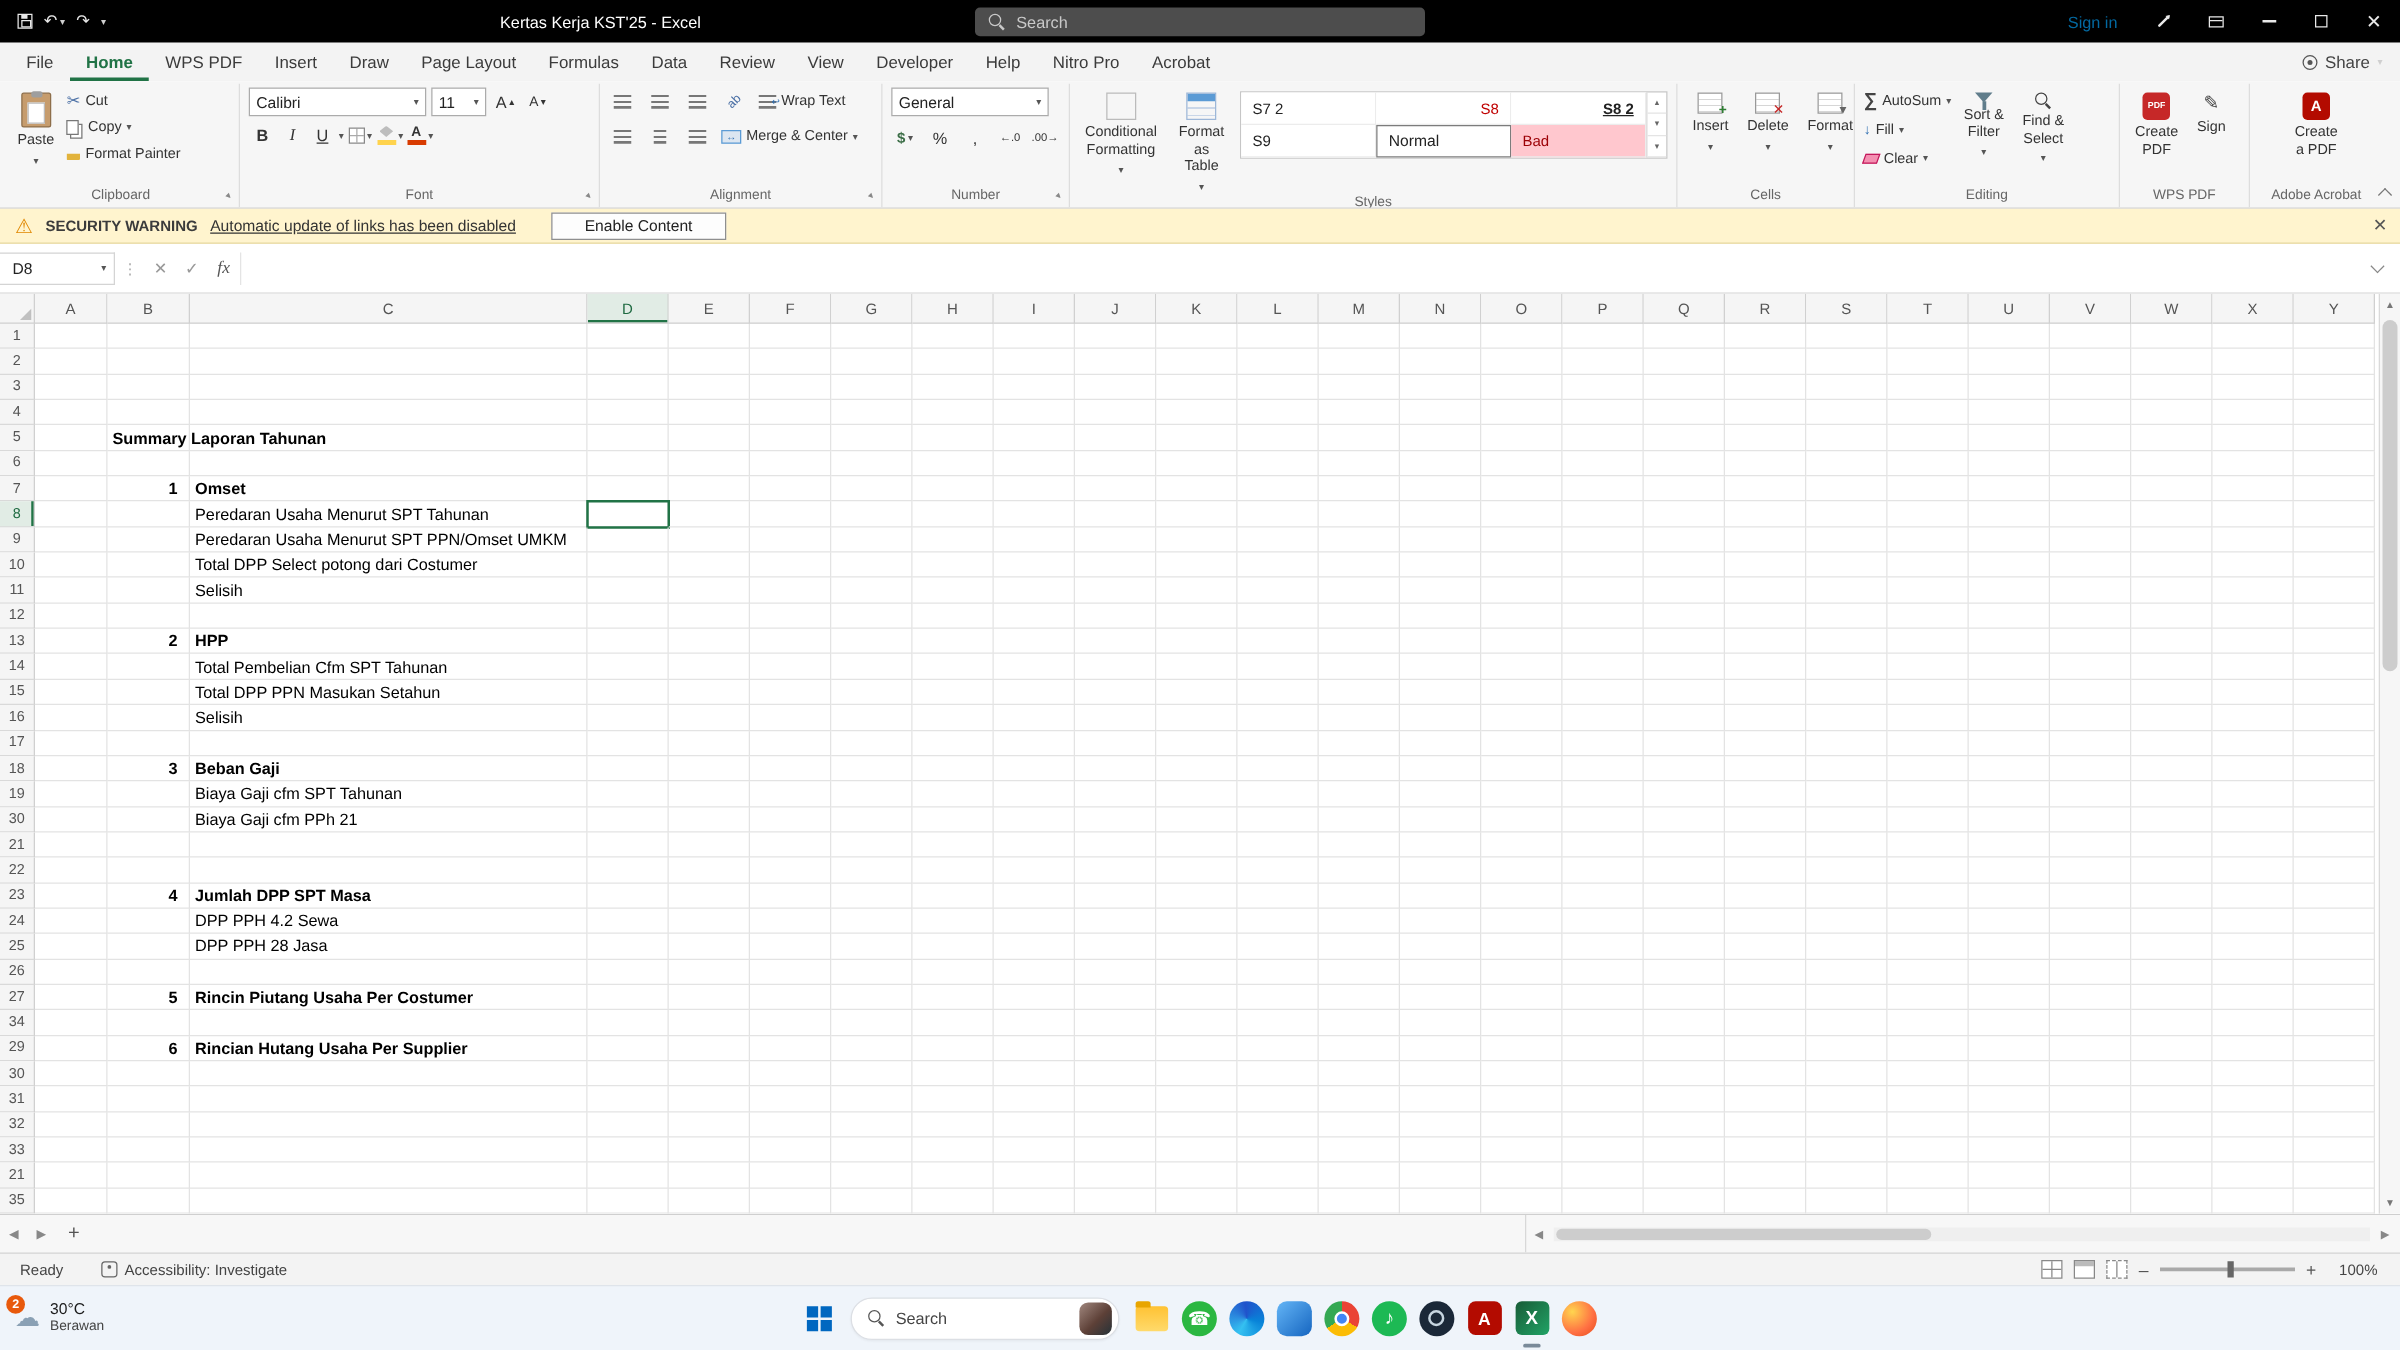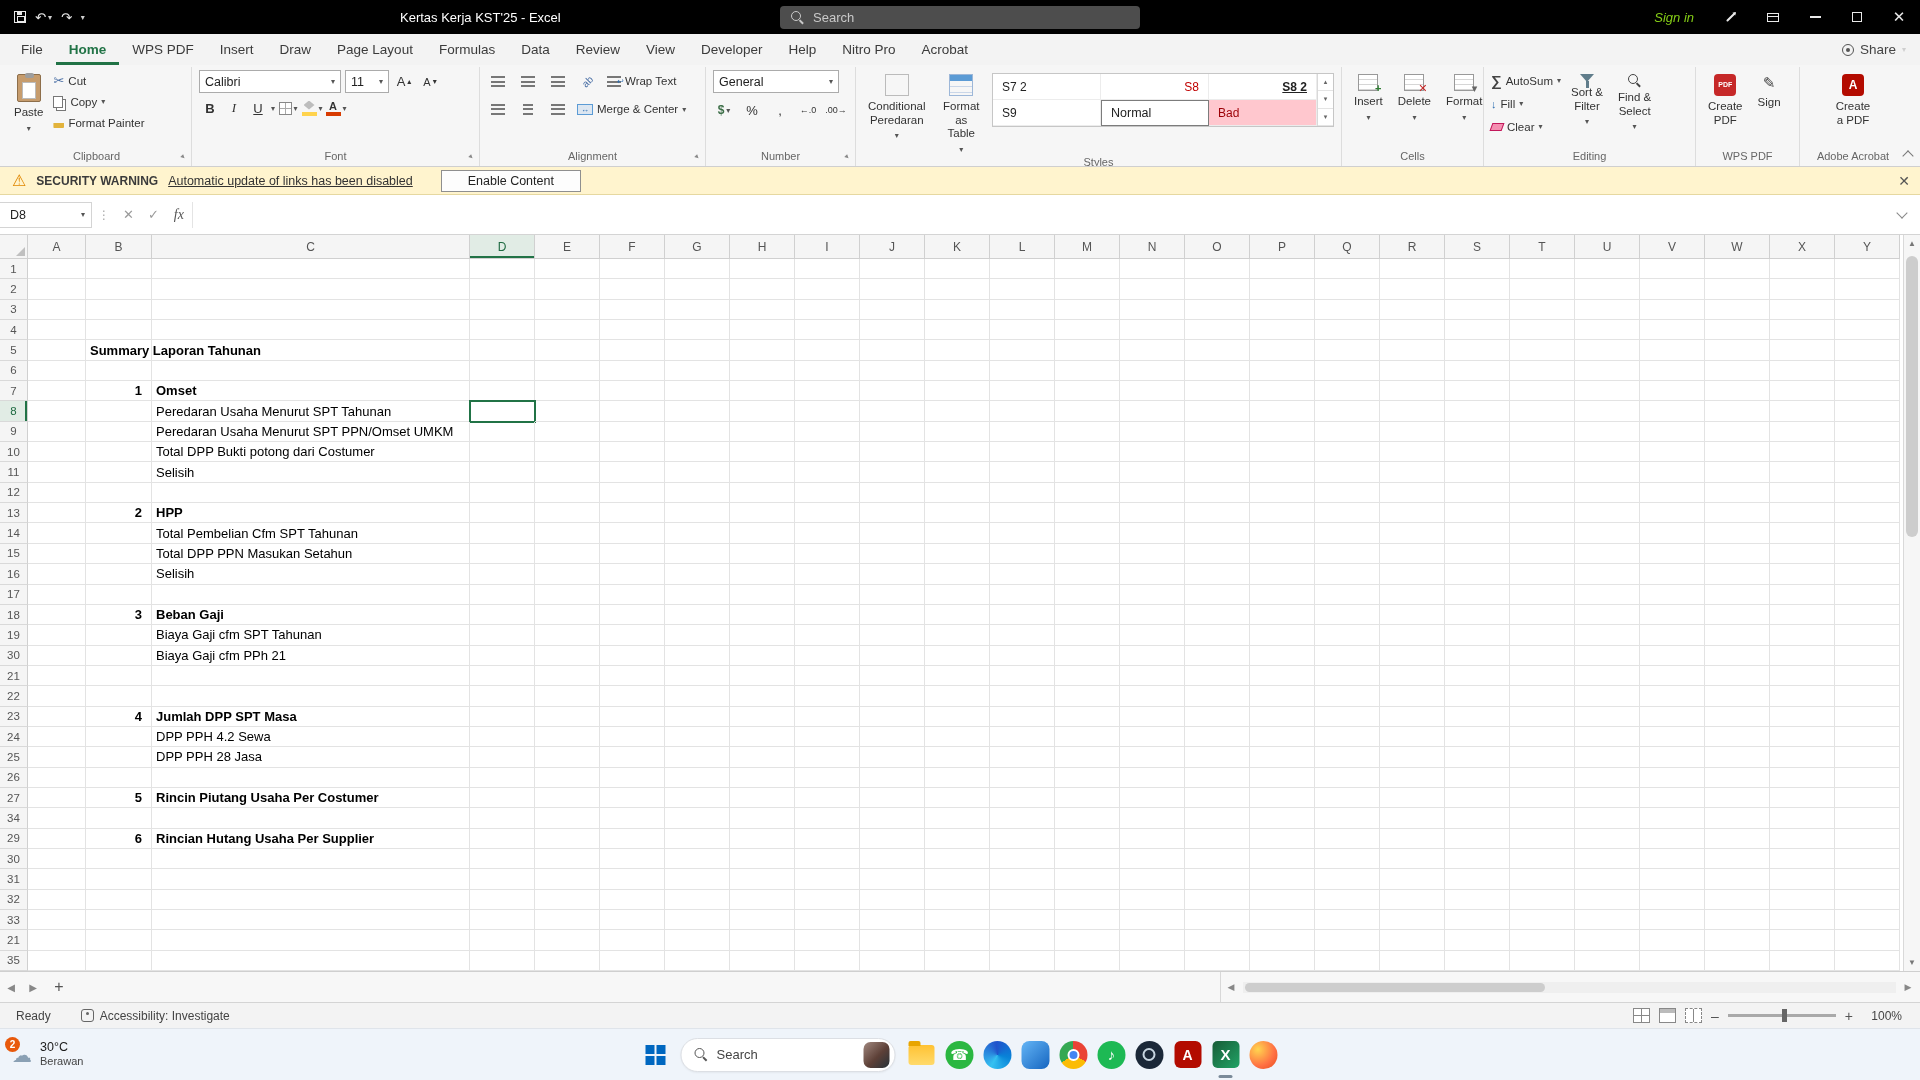--- a/index.html
+++ b/index.html
@@ -13,21 +13,21 @@
   .ic-save { width:12px; height:12px; border:1.4px solid #e9e9e9; position:relative; }
   .ic-save:before { content:""; position:absolute; left:2px; top:0; width:5px; height:3px; background:#e9e9e9; }
   .ic-save:after { content:""; position:absolute; left:2px; bottom:0; width:6px; height:4px; border:1px solid #e9e9e9; }
   .caret { font-size:8px; color:#cfcfcf; }
   .title-text { position:absolute; left:400px; font-size:13px; color:#fff; white-space:nowrap; }
   .tb-search { position:absolute; left:50%; transform:translateX(-50%); width:360px; height:23px; background:#4d4d4d; border-radius:4px; display:flex; align-items:center; gap:9px; padding-left:11px; color:#c9c9c9; }
   .mag { display:inline-block; width:13px; height:13px; position:relative; }
   .mag:before { content:""; position:absolute; width:8px; height:8px; border:1.5px solid currentColor; border-radius:50%; left:0; top:0; }
   .mag:after { content:""; position:absolute; width:5px; height:1.5px; background:currentColor; transform:rotate(45deg); left:8px; top:10px; }
   .tb-right { margin-left:auto; display:flex; align-items:center; height:100%; }
-  .signin { color:#84cc16; margin-right:16px; font-size:13px;font-style:italic; }
+  .signin { color:#0369a1; margin-right:16px; font-size:13px; }
   .tbtn { width:42px; height:34px; display:flex; align-items:center; justify-content:center; color:#e9e9e9; font-size:13px; }
   .ic-pen { display:inline-block; width:12px; height:2px; background:#e9e9e9; transform:rotate(-45deg); border-radius:1px; position:relative; }
   .ic-pen:after { content:""; position:absolute; right:-3px; top:-1px; border:2px solid transparent; border-left:3px solid #e9e9e9; }
   .ic-ribbonopt { width:12px; height:9px; border:1.2px solid #e9e9e9; position:relative; }
   .ic-ribbonopt:after { content:""; position:absolute; left:0; top:2px; width:100%; height:1.2px; background:#e9e9e9; }
   .ic-min { width:11px; height:1.5px; background:#e9e9e9; }
   .ic-max { width:10px; height:10px; border:1.3px solid #e9e9e9; }
   .ic-close { font-size:15px; }
 
   
@@ -429,21 +429,21 @@
     </div>
     <div class="rgroup-label">Number</div>
     <span class="launcher"></span>
   </div>
 
   <div class="rgroup" style="width:486px;">
     <div class="rgroup-body">
       <div class="bigbtn">
         <span class="ic-cf"></span>
         <span class="lbl">Conditional
-Peredaran</span>
+Formatting</span>
         <span class="dd">▾</span>
       </div>
       <div class="bigbtn">
         <span class="ic-fat"></span>
         <span class="lbl">Format as
 Table</span>
         <span class="dd">▾</span>
       </div>
       <div class="gallery">
         <div class="gcells">
@@ -855,21 +855,21 @@
         <div class="gcellx" style="width: 65px; flex: 0 0 65px;"></div>
         <div class="gcellx" style="width: 65px; flex: 0 0 65px;"></div>
         <div class="gcellx" style="width: 65px; flex: 0 0 65px;"></div>
         <div class="gcellx" style="width: 65px; flex: 0 0 65px;"></div>
         <div class="gcellx" style="width: 65px; flex: 0 0 65px;"></div>
       </div>
       <div class="grow">
         <div class="rowhdr">10</div>
         <div class="gcellx" style="width: 58px; flex: 0 0 58px;"></div>
         <div class="gcellx" style="width: 66px; flex: 0 0 66px;"></div>
-        <div class="gcellx" style="width: 318px; flex: 0 0 318px;">Total DPP Bukti potong dari Costumer</div>
+        <div class="gcellx" style="width: 318px; flex: 0 0 318px;">Total DPP Select potong dari Costumer</div>
         <div class="gcellx" style="width: 65px; flex: 0 0 65px;"></div>
         <div class="gcellx" style="width: 65px; flex: 0 0 65px;"></div>
         <div class="gcellx" style="width: 65px; flex: 0 0 65px;"></div>
         <div class="gcellx" style="width: 65px; flex: 0 0 65px;"></div>
         <div class="gcellx" style="width: 65px; flex: 0 0 65px;"></div>
         <div class="gcellx" style="width: 65px; flex: 0 0 65px;"></div>
         <div class="gcellx" style="width: 65px; flex: 0 0 65px;"></div>
         <div class="gcellx" style="width: 65px; flex: 0 0 65px;"></div>
         <div class="gcellx" style="width: 65px; flex: 0 0 65px;"></div>
         <div class="gcellx" style="width: 65px; flex: 0 0 65px;"></div>

